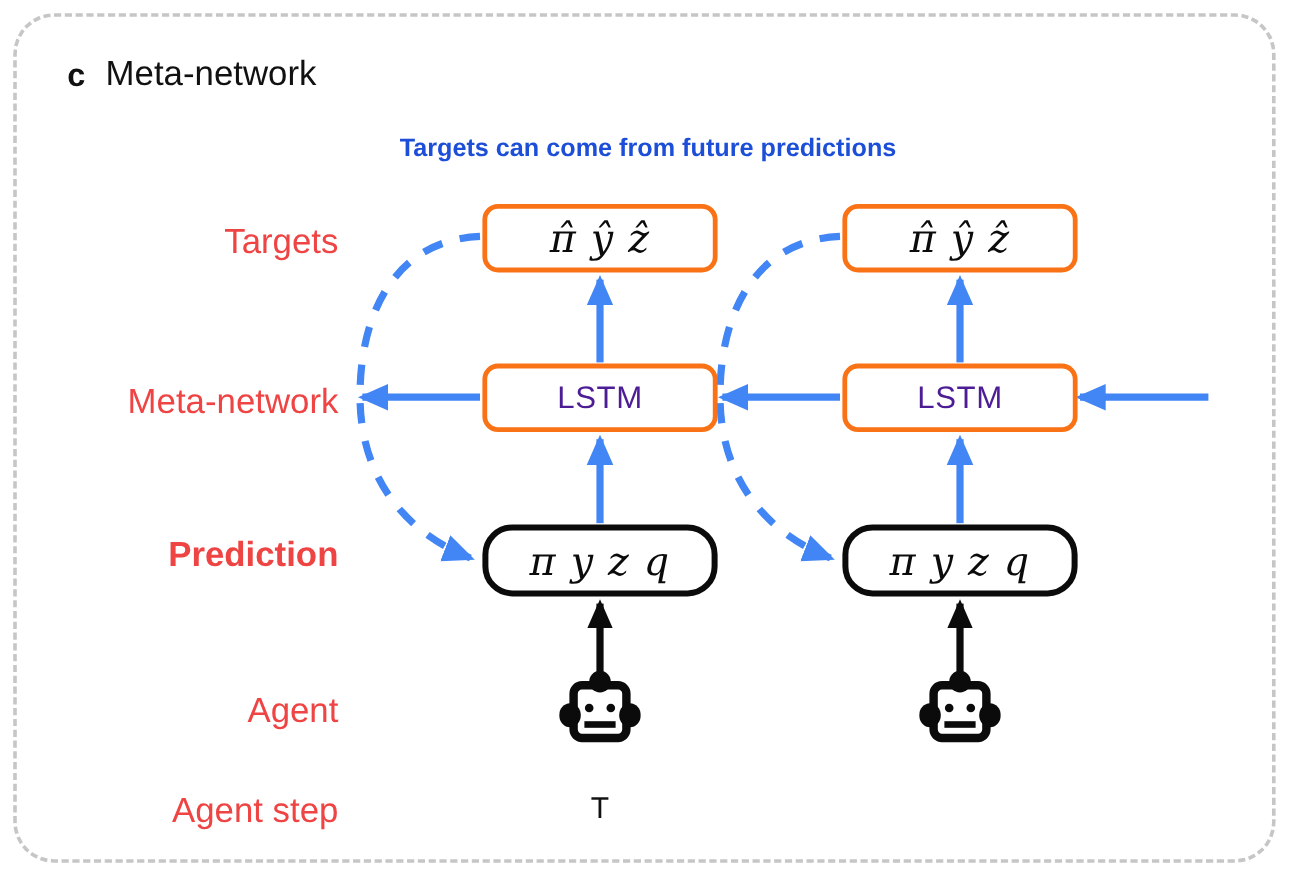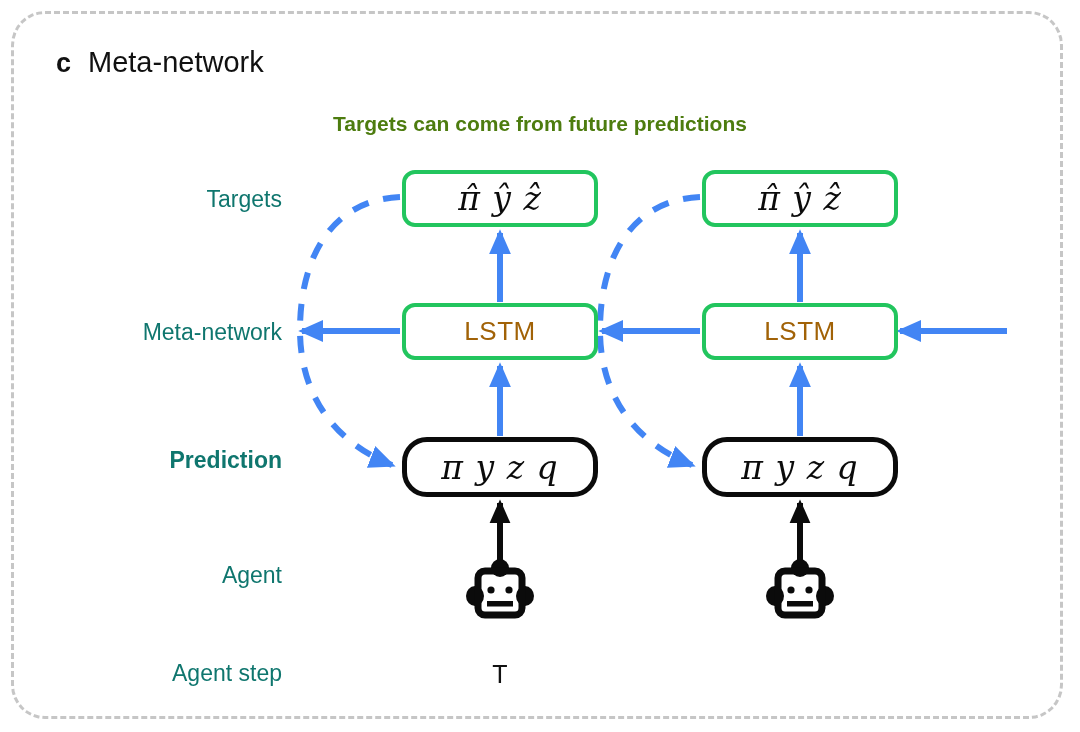--- a/index.html
+++ b/index.html
@@ -52,58 +52,58 @@
     color: #111111;
   }
   .subtitle {
     position: absolute;
     left: 0;
     top: 112px;
     width: 1080px;
     text-align: center;
     font-size: 21px;
     font-weight: bold;
-    color: #4d7c0f;
+    color: #1d4ed8;
   }
   .row-label {
     position: absolute;
     right: 798px;
     text-align: right;
-    font-size: 23px;
-    color: #0f766e;
+    font-size: 29px;
+    color: #ef4444;
     white-space: nowrap;
   }
   .box {
     position: absolute;
     box-sizing: border-box;
     display: flex;
     align-items: center;
     justify-content: center;
     background: #ffffff;
   }
   .box-blue {
-    border: 4px solid #22c55e;
+    border: 4px solid #f97316;
     border-radius: 13px;
   }
   .box-black {
     border: 5px solid #0b0b0b;
     border-radius: 25px;
   }
   .box-math {
     font-family: "DejaVu Serif", serif;
     font-style: italic;
     font-size: 33px;
     color: #0b0b0b;
     letter-spacing: 1px;
     white-space: nowrap;
   }
   .box-text {
     font-family: "Liberation Sans", sans-serif;
     font-size: 26px;
-    color: #a16207;
+    color: #4c1d95;
     letter-spacing: 0.5px;
   }
   .timestep {
     position: absolute;
     text-align: center;
     font-size: 25px;
     color: #111111;
   }
   .robot {
     position: absolute;
@@ -116,21 +116,21 @@
 
   <div id="panel-border"></div>
 
   <div class="panel-letter">c</div>
   <div class="panel-title">Meta-network</div>
   <div class="subtitle">Targets can come from future predictions</div>
 
   <div class="row-label" style="top:186px;">Targets</div>
   <div class="row-label" style="top:319px;">Meta-network</div>
   <div class="row-label" style="top:447px;font-weight:bold;">Prediction</div>
-  <div class="row-label" style="top:562px;">Agent</div>
+  <div class="row-label" style="top:577px;">Agent</div>
   <div class="row-label" style="top:660px;">Agent step</div>
 
   <svg id="svg-layer" viewBox="0 0 1080 732">
     <defs>
       <marker id="arrow-blue" viewBox="0 0 10 10" refX="8.5" refY="5" markerWidth="4.2" markerHeight="4.2" orient="auto-start-reverse">
         <path d="M 0 0.6 L 10 5 L 0 9.4 z" fill="#4285f4"></path>
       </marker>
       <marker id="arrow-blue-dash" viewBox="0 0 10 10" refX="8.5" refY="5" markerWidth="4.4" markerHeight="4.4" orient="auto-start-reverse">
         <path d="M 0 0.6 L 10 5 L 0 9.4 z" fill="#4285f4"></path>
       </marker>

